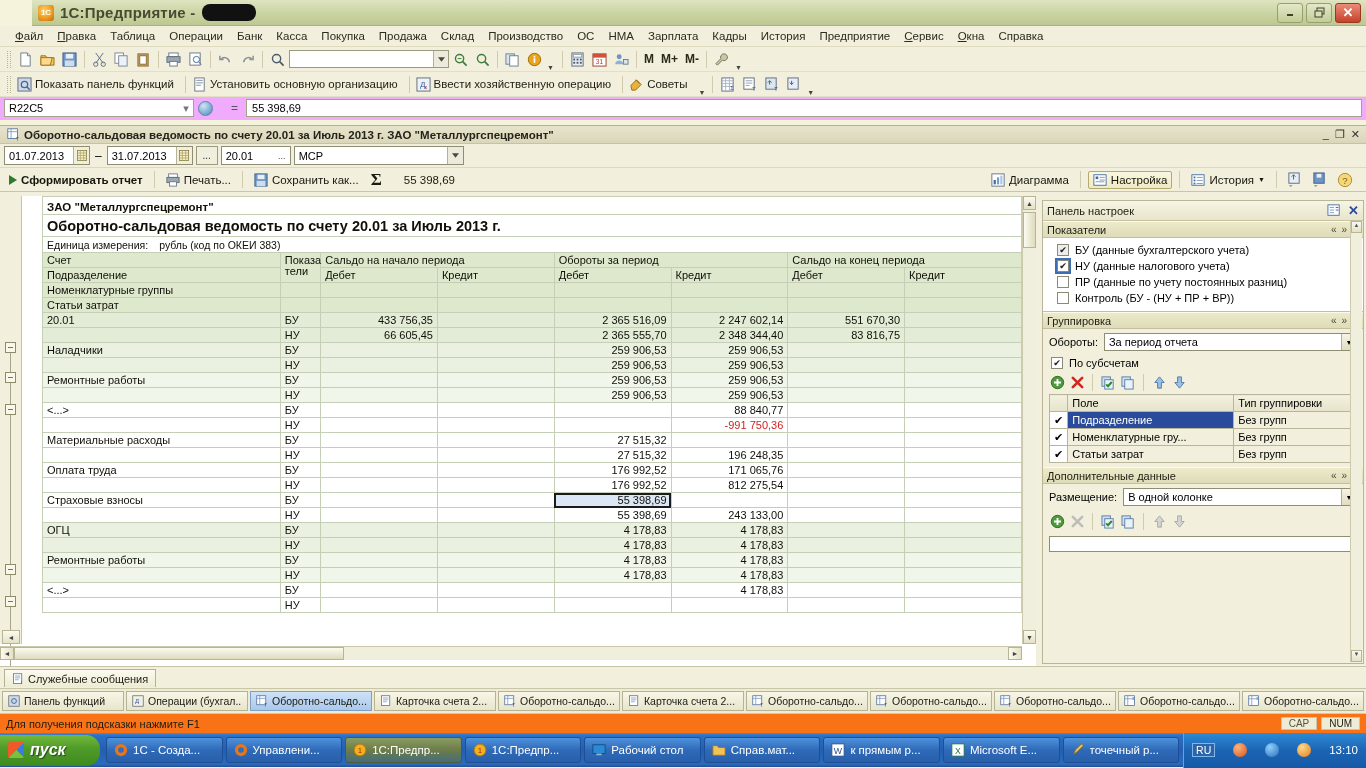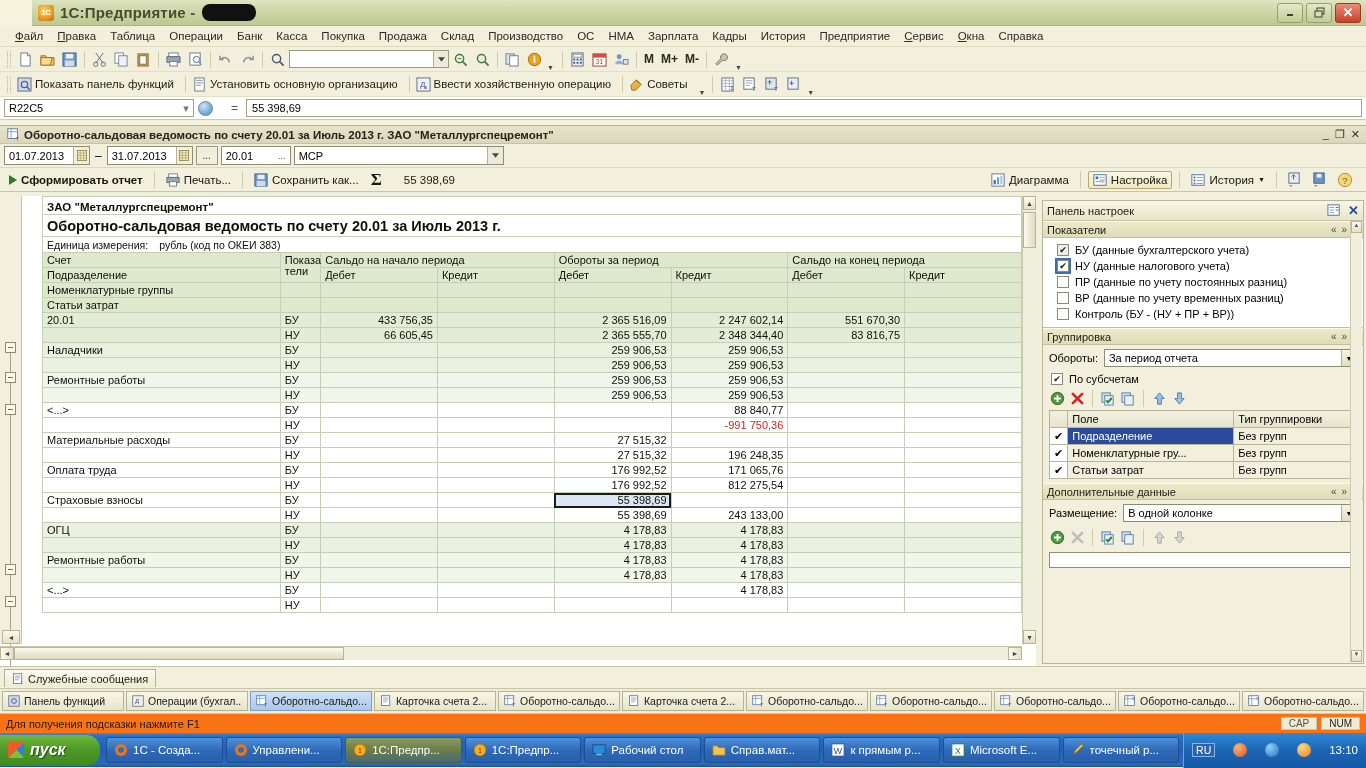--- a/index.html
+++ b/index.html
@@ -72,21 +72,21 @@
     display:flex; align-items:center; font-size:11px; padding-left:3px; flex:none;
   }
   .combo .arrow { margin-left:auto; width:15px; height:16px; background:#eceada;
     border-left:1px solid #b5b193; display:flex; align-items:center; justify-content:center;}
   .tb-label { font-size:11.5px; color:#1c1c12; white-space:nowrap; padding-right:5px;}
   .tb-group { display:flex; align-items:center; gap:3px; padding:0 2px; }
   .mletter { font-size:12px; font-weight:bold; color:#2a2a1c; padding:0 3px; }
 
   
   .formulabar {
-    height:23px; background:#ffffff; border-bottom:1px solid #cfcbab;
+    height:23px; background:#f0abfc; border-bottom:1px solid #cfcbab;
     display:flex; align-items:center; padding-left:4px; gap:4px;
   }
   .cellref {
     width:190px; height:18px; background:#fff; border:1px solid #a5a386;
     display:flex; align-items:center; padding-left:4px; font-size:11px;
   }
   .cellref .arrow { margin-left:auto; width:14px; text-align:center; color:#777; }
   .fx-circle {
     width:15px; height:15px; border-radius:50%;
     background: radial-gradient(circle at 35% 30%, #cfe4f5, #6fa5cc 70%, #46749b);
@@ -122,21 +122,21 @@
     border-left:1px solid #b8b496; display:flex;align-items:center;justify-content:center;
   }
   .dash { font-size:12px; padding:0 2px; }
   .ellipsisbtn {
     width:22px; height:19px; background:#f0eedc; border:1px solid #9c9a7e;
     display:flex; align-items:center;justify-content:center; font-size:10px; color:#333;
   }
   .acctfield { width:70px; height:19px; background:#fff; border:1px solid #8f8d72;
     display:flex;align-items:center;padding-left:4px;font-size:11px;}
   .acctfield .el { margin-left:auto;width:16px;text-align:center;color:#444;font-size:9px;}
-  .orgfield { width:210px; height:19px; background:#fff; border:1px solid #8f8d72;
+  .orgfield { width:170px; height:19px; background:#fff; border:1px solid #8f8d72;
     display:flex;align-items:center;padding-left:4px;font-size:11px;}
   .orgfield .arrow { margin-left:auto;width:16px;height:17px;background:#eceada;
     border-left:1px solid #b5b193;display:flex;align-items:center;justify-content:center;}
 
   .action-row {
     height:24px; display:flex; align-items:center; gap:4px;
     padding:2px 5px; background:#f2f0dc; border-bottom:1px solid #c9c5a6;
   }
   .act { display:flex; align-items:center; gap:4px; font-size:11.5px; color:#16160e;
     padding:1px 4px; white-space:nowrap;}
@@ -1077,24 +1077,20 @@
         <div class="chkrow">
           <span class="cbox focused">✔</span>
           <span>НУ (данные налогового учета)</span>
         </div>
         <div class="chkrow">
           <span class="cbox"></span>
           <span>ПР (данные по учету постоянных разниц)</span>
         </div>
         <div class="chkrow">
           <span class="cbox"></span>
-          <span>ВР (данные по учету временных разниц)</span>
-        </div>
-        <div class="chkrow">
-          <span class="cbox"></span>
           <span>Контроль (БУ - (НУ + ПР + ВР))</span>
         </div>
       </div>
 
     <div class="grpbar">
       <span>Группировка</span>
       <span class="ctl">
         <span>«</span>
         <span>»</span>
         <span style="font-size:7px;">▼</span>

